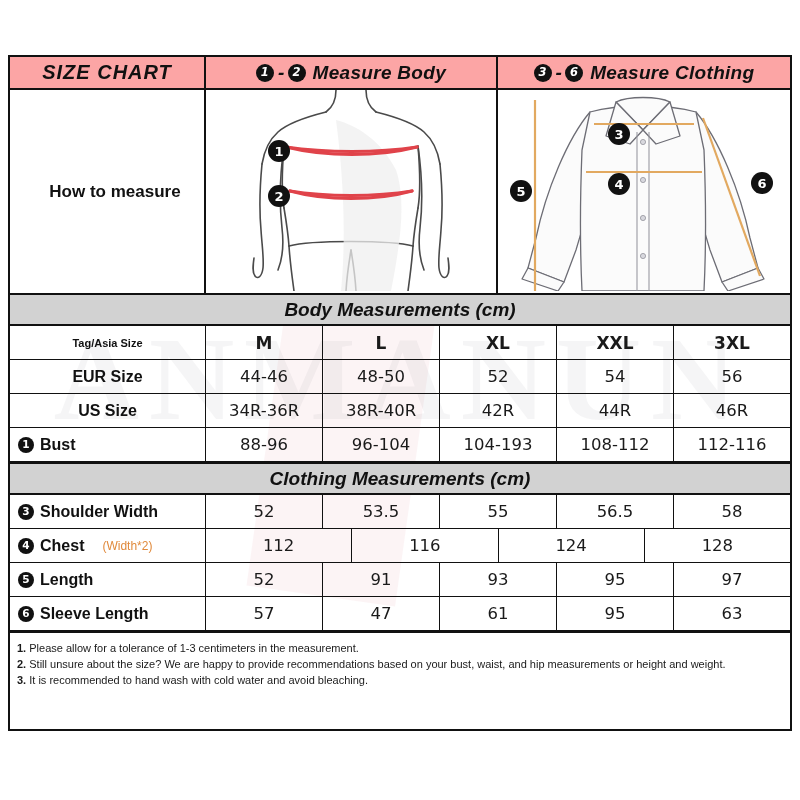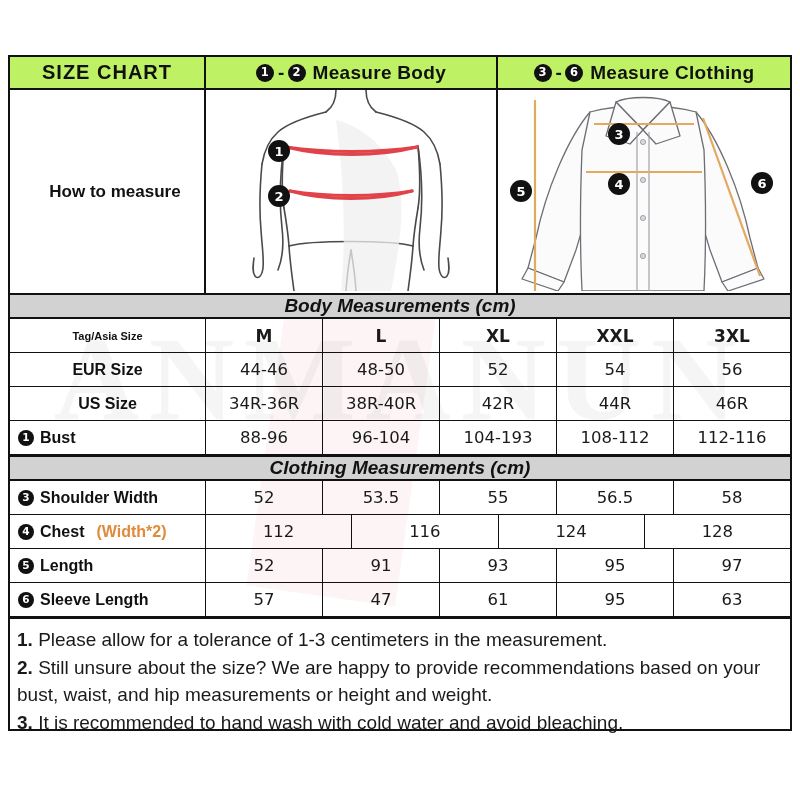--- a/index.html
+++ b/index.html
@@ -73,30 +73,31 @@
     display: flex;
     flex-direction: column;
   }
   .col-left   { width: 196px; border-right: 2px solid #111111; }
   .col-mid    { width: 292px; border-right: 2px solid #111111; }
   .col-right  { flex: 1; }
 
   .hdr {
     height: 33px;
     flex: 0 0 33px;
-    background: #bef264;
+    background: #fca5a5;
     border-bottom: 2px solid #111111;
     display: flex;
     align-items: center;
     justify-content: center;
     font-weight: bold;
     font-size: 19px;
     letter-spacing: .3px;
     color: #111111;
     box-sizing: border-box;
+    font-style: italic;
   }
   .hdr-size-chart { font-size: 20px; letter-spacing: 1px; }
   .hdr-inline { display: flex; align-items: center; gap: 1px; }
   .hdr-inline .badge { margin-right: 1px; }
   .hdr-inline .dash { margin: 0 2px; font-weight: bold; }
   .hdr-inline .htxt { margin-left: 5px; }
 
   .illus-body {
     flex: 1;
     position: relative;
@@ -198,36 +199,36 @@
     font-family: "DejaVu Sans", sans-serif;
     color: #1a1a1a;
   }
   .cell-val:last-child { border-right: none; }
 
   .hdr-row .cell-val { font-weight: bold; font-size: 17px; }
   .hdr-row .cell-label { font-size: 11px; }
 
   .sub-note {
     color: #e08a3c;
-    font-size: 16px;
-    font-weight: bold;
-    margin-left: 6px;
+    font-size: 12px;
+    font-weight: normal;
+    margin-left: 12px;
   }
 
   
   .footer {
     flex: 1;
     border-top: 2px solid #111111;
     box-sizing: border-box;
     padding: 7px 6px 0 7px;
     position: relative;
     z-index: 1;
   }
   .fnote {
-    font-size: 19px;
+    font-size: 11px;
     line-height: 1.46;
     color: #1a1a1a;
   }
   .fnote b { font-weight: bold; }
 </style>
 </head>
 <body>
 
 <div id="chart-root">
 

